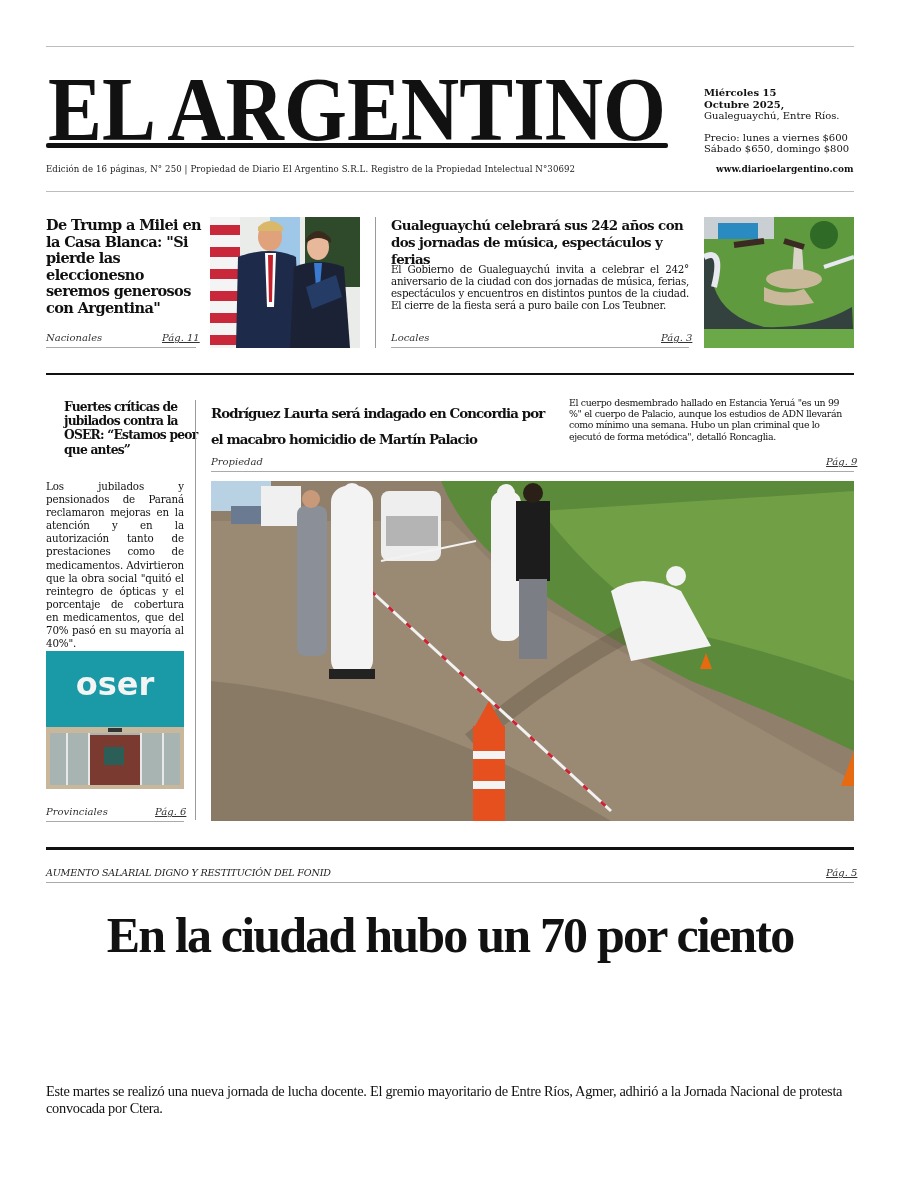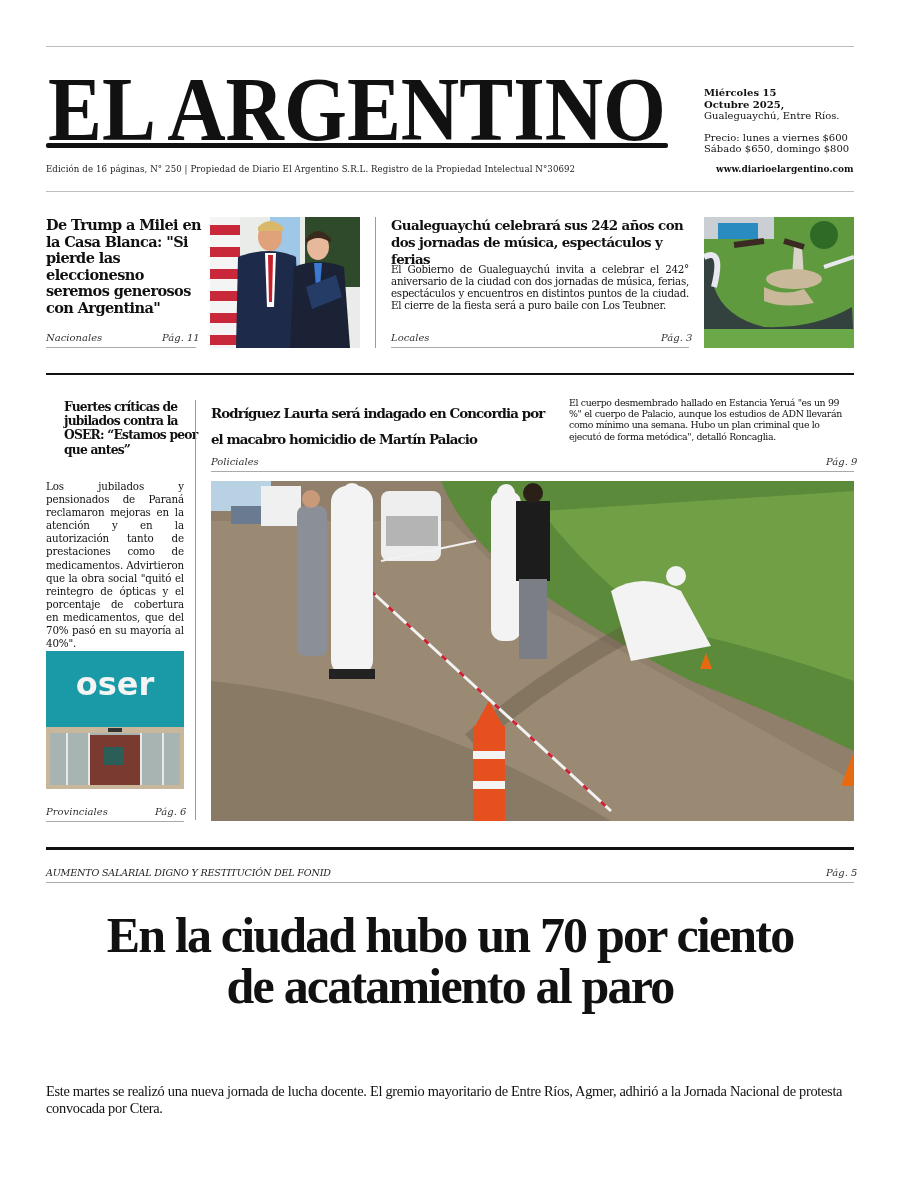--- a/index.html
+++ b/index.html
@@ -15,21 +15,21 @@
 
   .meta-box { left:704px; top:87px; width:160px; font-size:10px; line-height:11.5px; }
   .meta-box .b { font-weight:bold; }
   .meta-box .gap { height:10px; }
   .meta-url { left:704px; top:164px; font-size:9px; font-weight:bold;margin-left:12px; }
   .edition-line { left:46px; top:164px; font-size:8.6px; color:#222; letter-spacing:0.1px; }
 
   
   .headline-bold { font-weight:bold; font-family:"DejaVu Serif", serif; letter-spacing:-0.6px; }
   .section-label { font-style:italic; font-size:10px; color:#333; }
-  .page-ref { font-style:italic; font-size:10px; color:#333; }
+  .page-ref { font-style:italic; font-size:10px; color:#333;text-decoration:underline; }
   .photo { position:absolute; overflow:hidden; }
 
   #story1-title { left:46px; top:217px; width:160px; font-size:14.5px; line-height:16.5px; }
   #story2-title { left:391px; top:217px; width:310px; font-size:13.4px; line-height:17px; }
   #story2-body { left:391px; top:263px; width:298px; font-size:10.3px; line-height:12.1px; text-align:justify; letter-spacing:-0.25px; }
   #story3-title { left:46px; top:400px; width:140px; font-size:12.3px; line-height:14.2px; letter-spacing:-0.8px;margin-left:18px; }
   #story3-body { left:46px; top:480px; width:138px; font-size:10.3px; line-height:13.1px; text-align:justify; letter-spacing:-0.15px; }
   #story4-title { left:211px; top:400px; width:340px; font-size:13.4px; line-height:26px; letter-spacing:-0.9px; }
   #story4-body { left:569px; top:397px; width:285px; font-size:9.4px; line-height:11.2px; letter-spacing:-0.35px; }
   #main-kicker { left:46px; top:867px; font-style:italic; font-size:9.6px; color:#222; letter-spacing:-0.2px; }
@@ -146,21 +146,21 @@
   </svg>
 </div>
 <div class="abs section-label" style="left:46px; top:806px;">Provinciales</div>
 <div class="abs page-ref" style="left:155px; top:806px;">Pág. 6</div>
 <div class="rule-thin" style="left:46px; top:821px; width:138px; background:#aaa;"></div>
 
 <div class="vline" style="left:195px; top:400px; height:420px;"></div>
 
 <div class="abs headline-bold" id="story4-title">Rodríguez Laurta será indagado en Concordia por el macabro homicidio de Martín Palacio</div>
 <div class="abs" id="story4-body">El cuerpo desmembrado hallado en Estancia Yeruá "es un 99 %" el cuerpo de Palacio, aunque los estudios de ADN llevarán como mínimo una semana. Hubo un plan criminal que lo ejecutó de forma metódica", detalló Roncaglia.</div>
-<div class="abs section-label" style="left:211px; top:456px;">Policiales</div>
+<div class="abs section-label" style="left:211px; top:456px;">Propiedad</div>
 <div class="abs page-ref" style="left:826px; top:456px;">Pág. 9</div>
 <div class="rule-thin" style="left:211px; top:471px; width:643px; background:#aaa;"></div>
 
 <div class="photo" style="left:211px; top:481px; width:643px; height:340px;">
   <svg width="643" height="340" viewBox="0 0 643 340" preserveAspectRatio="none">
     <rect width="643" height="340" fill="#8f7f6b"></rect>
     <rect x="0" y="0" width="60" height="30" fill="#b8d2e4"></rect>
     <path d="M230 0 L643 0 L643 270 Q560 230 480 200 Q380 150 300 90 Q250 50 230 0 Z" fill="#5b8a3a"></path>
     <path d="M330 30 L643 10 L643 200 Q560 170 470 150 Q400 120 330 30 Z" fill="#7aa84a" opacity="0.7"></path>
     <path d="M0 40 L240 40 L320 120 L643 300 L643 340 L0 340 Z" fill="#9a8a74"></path>
@@ -194,18 +194,17 @@
   </svg>
 </div>
 
 <div class="rule-thick" style="left:46px; top:847px; width:808px; height:3px;"></div>
 <div class="abs" id="main-kicker">AUMENTO SALARIAL DIGNO Y RESTITUCIÓN DEL FONID</div>
 <div class="abs page-ref" style="left:826px; top:867px;">Pág. 5</div>
 <div class="rule-thin" style="left:46px; top:882px; width:808px; background:#aaa;"></div>
 
 <div class="abs" id="main-title">
   <div>En la ciudad hubo un 70 por ciento</div>
-  <div>de acatamiento al paro</div>
 </div>
 <div class="abs" id="main-body">Este martes se realizó una nueva jornada de lucha docente. El gremio mayoritario de Entre Ríos, Agmer, adhirió a la Jornada Nacional de protesta convocada por Ctera.</div>
 
 <style>
 </style>
 
 </body></html>

